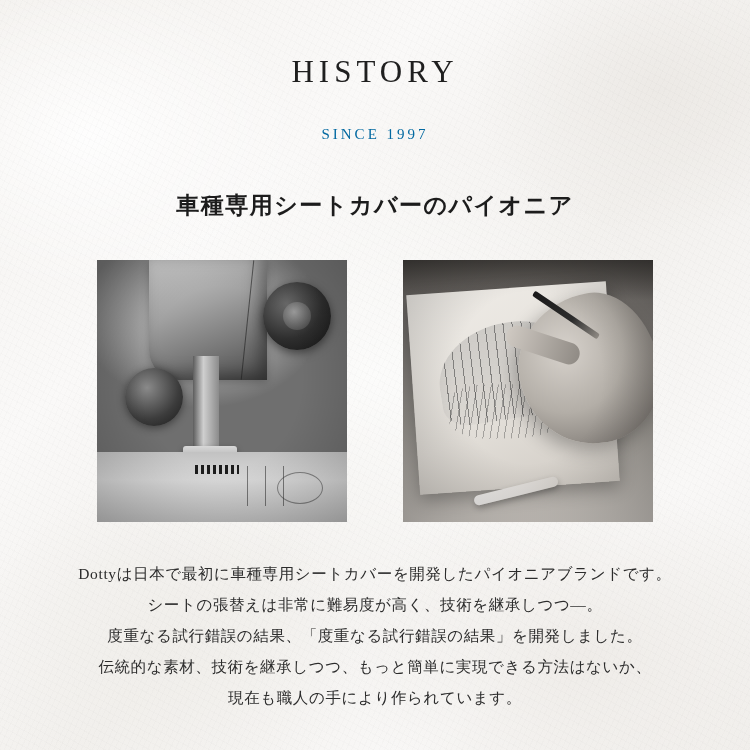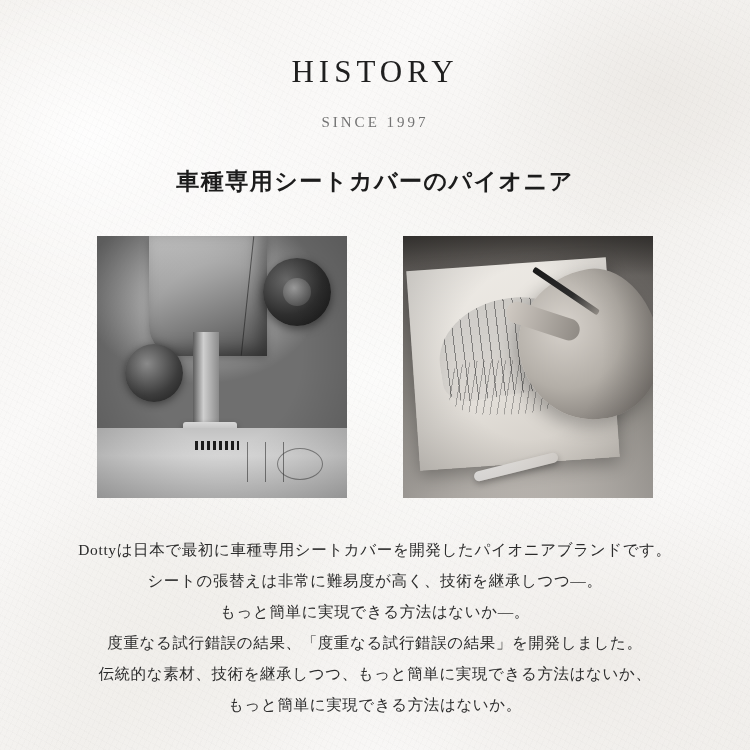--- a/index.html
+++ b/index.html
@@ -50,22 +50,22 @@
     font-weight: 400;
     color: #1f1f1f;
     margin: 0;
     padding-top: 54px;
     font-family: "Liberation Serif", serif;
   }
   .since {
     text-align: center;
     font-size: 15px;
     letter-spacing: 3px;
-    color: #737373;
-    margin: 0;
+    color: #0369a1;
+    margin: 12px;
     padding-top: 24px;
     font-family: "Liberation Serif", serif;
   }
   .subtitle {
     text-align: center;
     font-size: 23px;
     font-weight: 700;
     letter-spacing: 1.5px;
     color: #1c1c1c;
     margin: 0;
@@ -304,19 +304,18 @@
       <div class="sk-pencil"></div>
       <div class="sk-whitepen"></div>
       <div class="sk-vign"></div>
     </div>
 
   </div>
 
   <div class="body-copy">
     <p>Dottyは日本で最初に車種専用シートカバーを開発したパイオニアブランドです。</p>
     <p>シートの張替えは非常に難易度が高く、技術を継承しつつ―。</p>
-    <p>もっと簡単に実現できる方法はないか―。</p>
     <p>度重なる試行錯誤の結果、「度重なる試行錯誤の結果」を開発しました。</p>
     <p>伝統的な素材、技術を継承しつつ、もっと簡単に実現できる方法はないか、</p>
-    <p>もっと簡単に実現できる方法はないか。</p>
+    <p>現在も職人の手により作られています。</p>
   </div>
 
 </div>
 
 </body></html>

